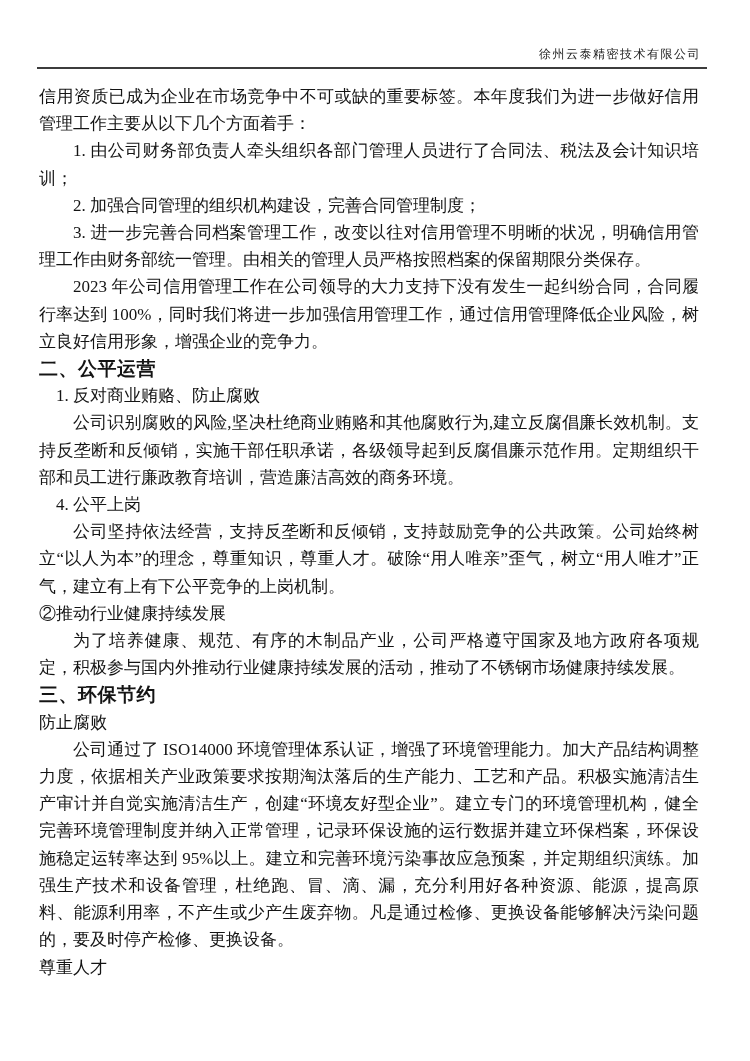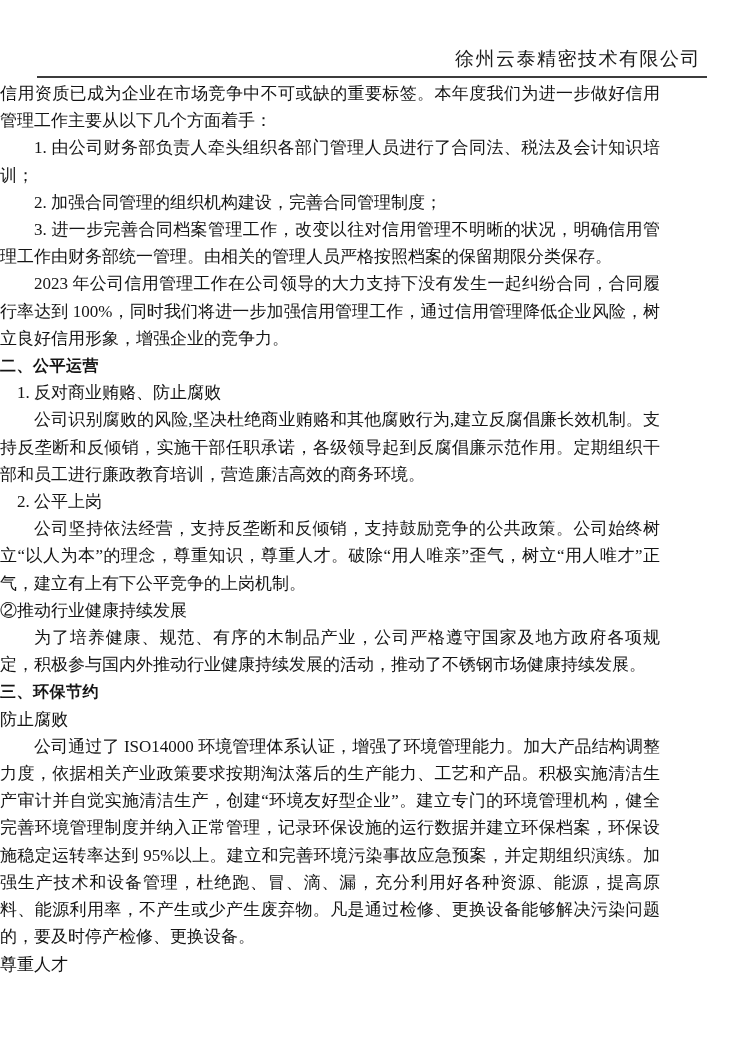--- a/index.html
+++ b/index.html
@@ -15,42 +15,43 @@
     width: 750px;
     height: 1061px;
     background: #ffffff;
     color: #141414;
   }
   .header {
     margin: 0 43px 0 37px;
     padding: 46px 6px 4px 0;
     border-bottom: 2px solid #3c3c3c;
     text-align: right;
-    font-size: 19px;
+    font-size: 12px;
     letter-spacing: 1.5px;
     color: #1a1a1a;
     white-space: nowrap;
   }
   .content {
+    margin-left: 39px;
     width: 660px;
-    padding-top: 2px;
+    padding-top: 14px;
     font-size: 17px;
     line-height: 27.2px;
     text-align: justify;
     color: #141414;
   }
   .content p, .content h2 {
     margin: 0;
   }
   .ind-0 { text-indent: 0; }
   .ind-1 { text-indent: 1em; }
   .ind-2 { text-indent: 2em; }
   .heading {
     font-weight: bold;
-    font-size: 16px;
+    font-size: 19px;
     text-indent: 0;
     letter-spacing: 0.5px;
   }
 </style>
 </head>
 <body>
 
 <div class="page">
 
   <div class="header">
@@ -60,21 +61,21 @@
   <div class="content">
     <p class="ind-0">信用资质已成为企业在市场竞争中不可或缺的重要标签。本年度我们为进一步做好信用管理工作主要从以下几个方面着手：</p>
     <p class="ind-2">1. 由公司财务部负责人牵头组织各部门管理人员进行了合同法、税法及会计知识培训；</p>
     <p class="ind-2">2. 加强合同管理的组织机构建设，完善合同管理制度；</p>
     <p class="ind-2">3. 进一步完善合同档案管理工作，改变以往对信用管理不明晰的状况，明确信用管理工作由财务部统一管理。由相关的管理人员严格按照档案的保留期限分类保存。</p>
     <p class="ind-2">2023 年公司信用管理工作在公司领导的大力支持下没有发生一起纠纷合同，合同履行率达到 100%，同时我们将进一步加强信用管理工作，通过信用管理降低企业风险，树立良好信用形象，增强企业的竞争力。</p>
 
     <h2 class="heading">二、公平运营</h2>
     <p class="ind-1">1. 反对商业贿赂、防止腐败</p>
     <p class="ind-2">公司识别腐败的风险,坚决杜绝商业贿赂和其他腐败行为,建立反腐倡廉长效机制。支持反垄断和反倾销，实施干部任职承诺，各级领导起到反腐倡廉示范作用。定期组织干部和员工进行廉政教育培训，营造廉洁高效的商务环境。</p>
-    <p class="ind-1">2. 公平上岗</p>
+    <p class="ind-1">4. 公平上岗</p>
     <p class="ind-2">公司坚持依法经营，支持反垄断和反倾销，支持鼓励竞争的公共政策。公司始终树立“以人为本”的理念，尊重知识，尊重人才。破除“用人唯亲”歪气，树立“用人唯才”正气，建立有上有下公平竞争的上岗机制。</p>
     <p class="ind-0">②推动行业健康持续发展</p>
     <p class="ind-2">为了培养健康、规范、有序的木制品产业，公司严格遵守国家及地方政府各项规定，积极参与国内外推动行业健康持续发展的活动，推动了不锈钢市场健康持续发展。</p>
 
     <h2 class="heading">三、环保节约</h2>
     <p class="ind-0">防止腐败</p>
     <p class="ind-2">公司通过了 ISO14000 环境管理体系认证，增强了环境管理能力。加大产品结构调整力度，依据相关产业政策要求按期淘汰落后的生产能力、工艺和产品。积极实施清洁生产审计并自觉实施清洁生产，创建“环境友好型企业”。建立专门的环境管理机构，健全完善环境管理制度并纳入正常管理，记录环保设施的运行数据并建立环保档案，环保设施稳定运转率达到 95%以上。建立和完善环境污染事故应急预案，并定期组织演练。加强生产技术和设备管理，杜绝跑、冒、滴、漏，充分利用好各种资源、能源，提高原料、能源利用率，不产生或少产生废弃物。凡是通过检修、更换设备能够解决污染问题的，要及时停产检修、更换设备。</p>
     <p class="ind-0">尊重人才</p>
   </div>
 

